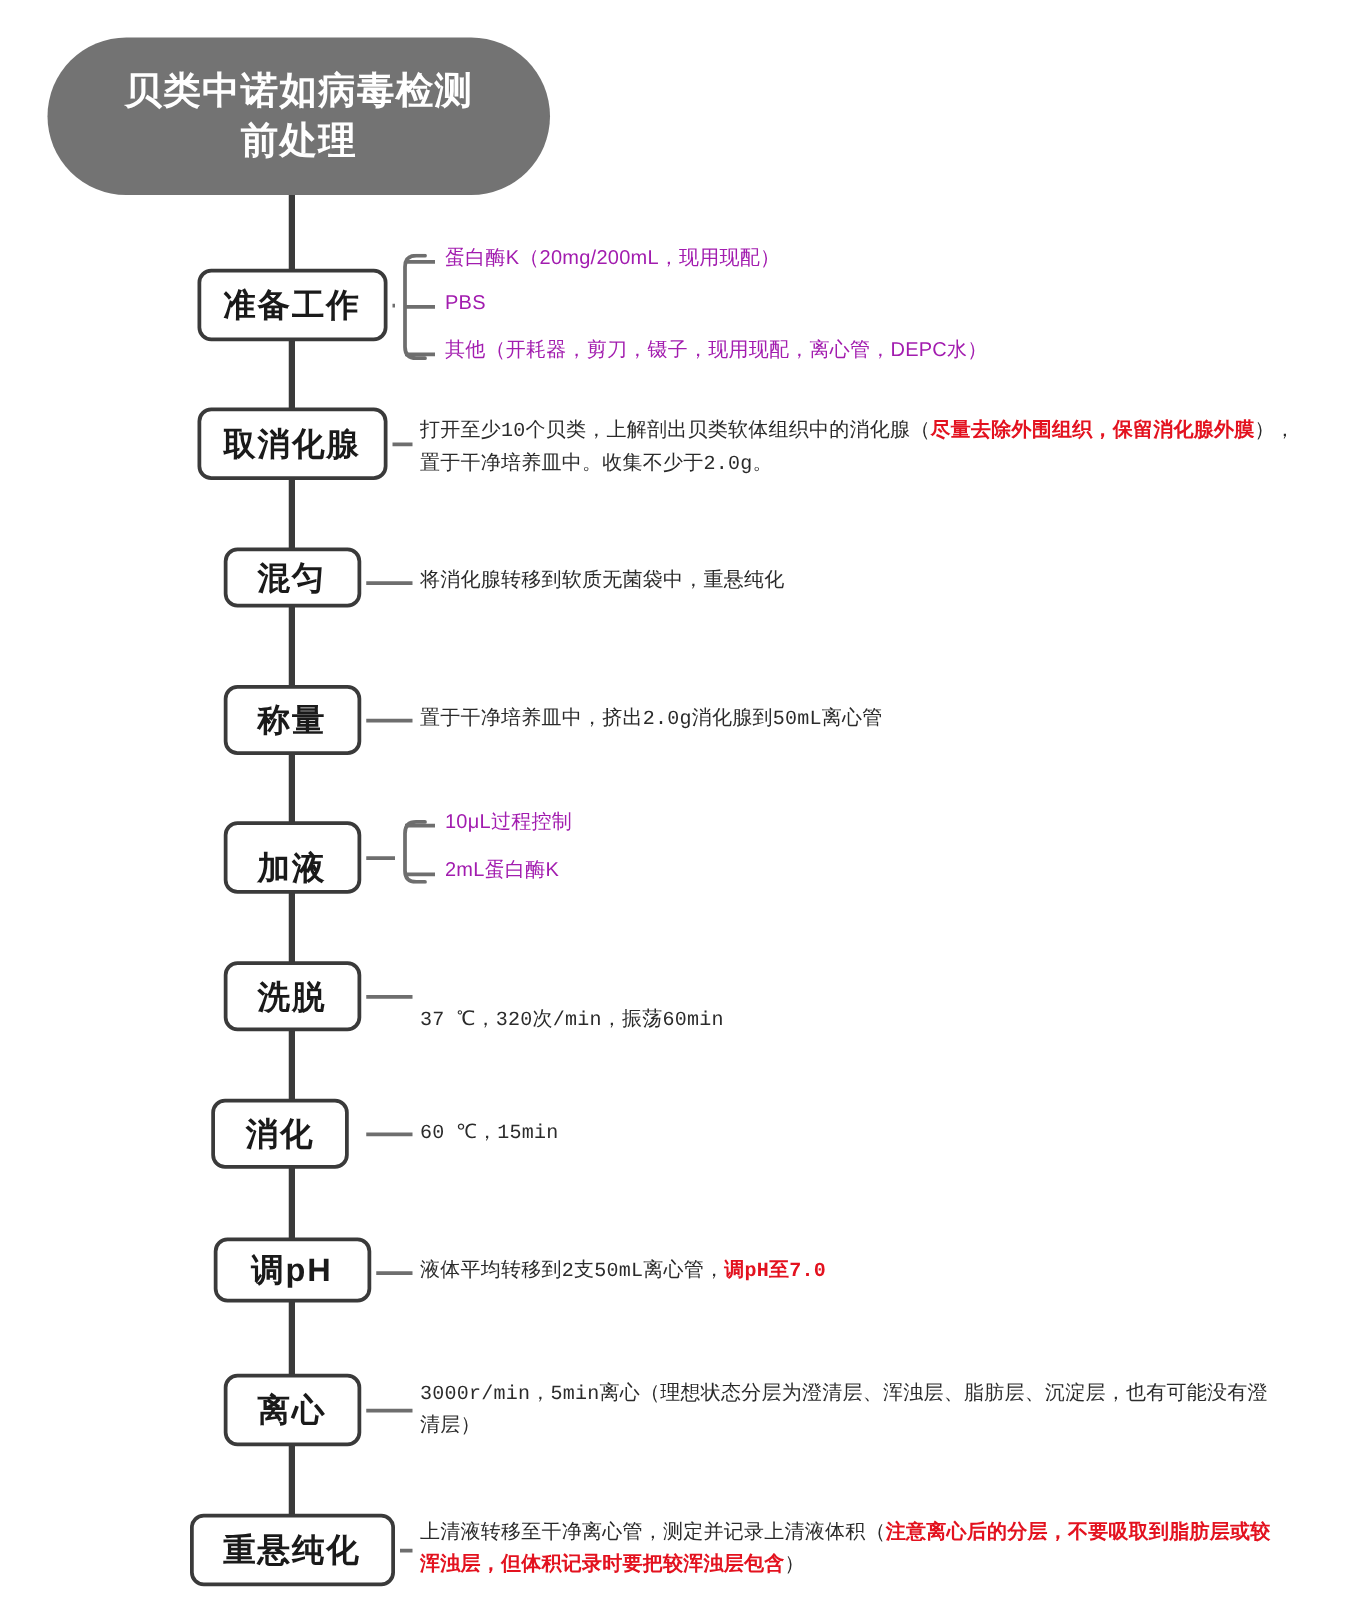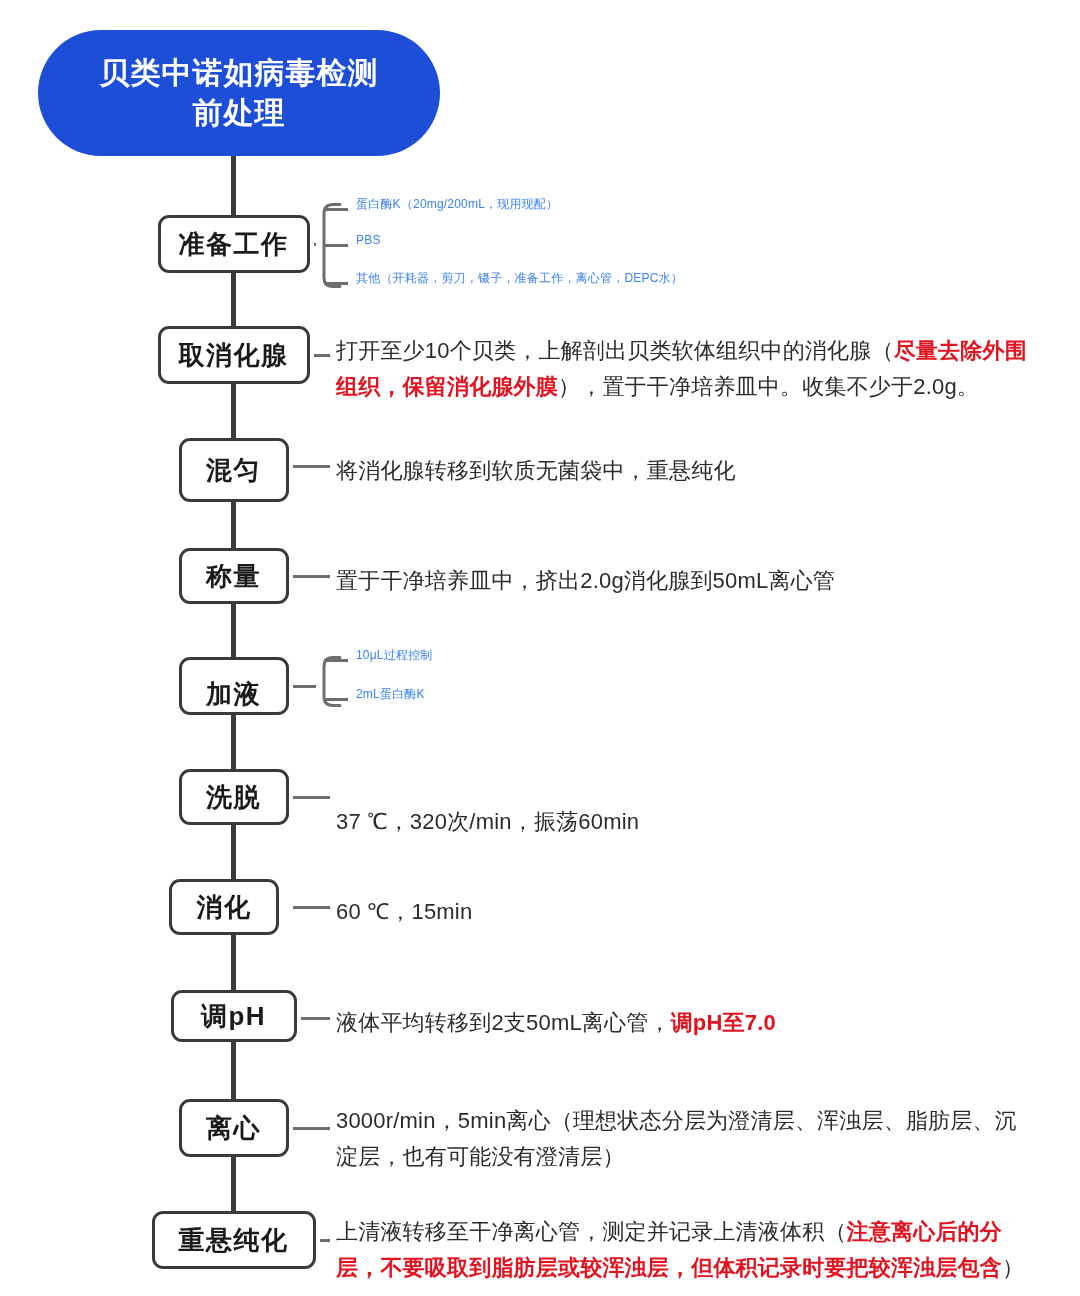--- a/index.html
+++ b/index.html
@@ -12,21 +12,21 @@
     position: relative;
     font-family: "Liberation Sans", "DejaVu Sans", sans-serif;
     overflow: hidden;
   }
 
   
   #title-banner {
     position: absolute;
     left: 38px; top: 30px;
     width: 402px; height: 126px;
-    background: #1d4ed8;
+    background: #737373;
     border-radius: 63px;
     display: flex;
     align-items: center;
     justify-content: center;
     z-index: 5;
   }
   #title-banner .title-text {
     color: #ffffff;
     font-size: 30px;
     font-weight: bold;
@@ -84,34 +84,34 @@
   
   .bracket {
     position: absolute;
     z-index: 2;
   }
   .bracket svg { display: block; }
 
   
   .desc {
     position: absolute;
-    font-size: 22px;
+    font-size: 16px;
     line-height: 1.62;
     color: #2b2b2b;
-    font-family: Liberation Sans, sans-serif;
+    font-family: Liberation Mono, monospace;
     letter-spacing: 0.2px;
   }
   .desc .em {
     color: #e3121f;
     font-weight: bold;
   }
   .sub-item {
     position: absolute;
-    font-size: 12px;
-    color: #3b82f6;
+    font-size: 16px;
+    color: #a21caf;
     line-height: 1.3;
     white-space: nowrap;
     letter-spacing: 0.2px;
   }
 </style>
 </head>
 <body>
 
 <div id="title-banner">
   <div class="title-text">贝类中诺如病毒检测
@@ -129,31 +129,31 @@
       <div class="bracket" style="left: 316px; top: 203px; width: 26px; height: 85px;">
         <svg width="26" height="85">
           <path d="M 24 1.5 L 17 1.5 Q 8 1.5 8 10.5 L 8 41 M 8 41 L 8 74.5 Q 8 83.5 17 83.5 L 24 83.5" stroke="#6e6e6e" stroke-width="3" fill="none" stroke-linecap="round"></path>
         </svg>
       </div>
       <div class="connector" style="left: 324px; top: 208px; width: 24px;"></div>
       <div class="sub-item" style="left: 356px; top: 197px;">蛋白酶K（20mg/200mL，现用现配）</div>
       <div class="connector" style="left: 324px; top: 244px; width: 24px;"></div>
       <div class="sub-item" style="left: 356px; top: 233px;">PBS</div>
       <div class="connector" style="left: 324px; top: 282px; width: 24px;"></div>
-      <div class="sub-item" style="left: 356px; top: 271px;">其他（开耗器，剪刀，镊子，准备工作，离心管，DEPC水）</div>
+      <div class="sub-item" style="left: 356px; top: 271px;">其他（开耗器，剪刀，镊子，现用现配，离心管，DEPC水）</div>
     </div>
     <div class="flow-row" style="top: 0px;">
       <div class="step-box" style="left: 157.5px; top: 326px; width: 152px; height: 58px;">
         <span class="step-label">取消化腺</span>
       </div>
       <div class="connector" style="left: 313.5px; top: 354px; width: 16.5px;"></div>
       <div class="desc" style="left: 336px; top: 333px; width: 700px;"><span>打开至少10个贝类，上解剖出贝类软体组织中的消化腺（</span><span class="em">尽量去除外围组织，保留消化腺外膜</span><span>），置于干净培养皿中。收集不少于2.0g。</span></div>
     </div>
     <div class="flow-row" style="top: 0px;">
-      <div class="step-box" style="left: 178.5px; top: 438px; width: 110px; height: 64px;">
+      <div class="step-box" style="left: 178.5px; top: 438px; width: 110px; height: 48px;">
         <span class="step-label">混匀</span>
       </div>
       <div class="connector" style="left: 292.5px; top: 465px; width: 37.5px;"></div>
       <div class="desc" style="left: 336px; top: 453px; width: 620px;"><span>将消化腺转移到软质无菌袋中，重悬纯化</span></div>
     </div>
     <div class="flow-row" style="top: 0px;">
       <div class="step-box" style="left: 178.5px; top: 548px; width: 110px; height: 56px;">
         <span class="step-label">称量</span>
       </div>
       <div class="connector" style="left: 292.5px; top: 575px; width: 37.5px;"></div>

